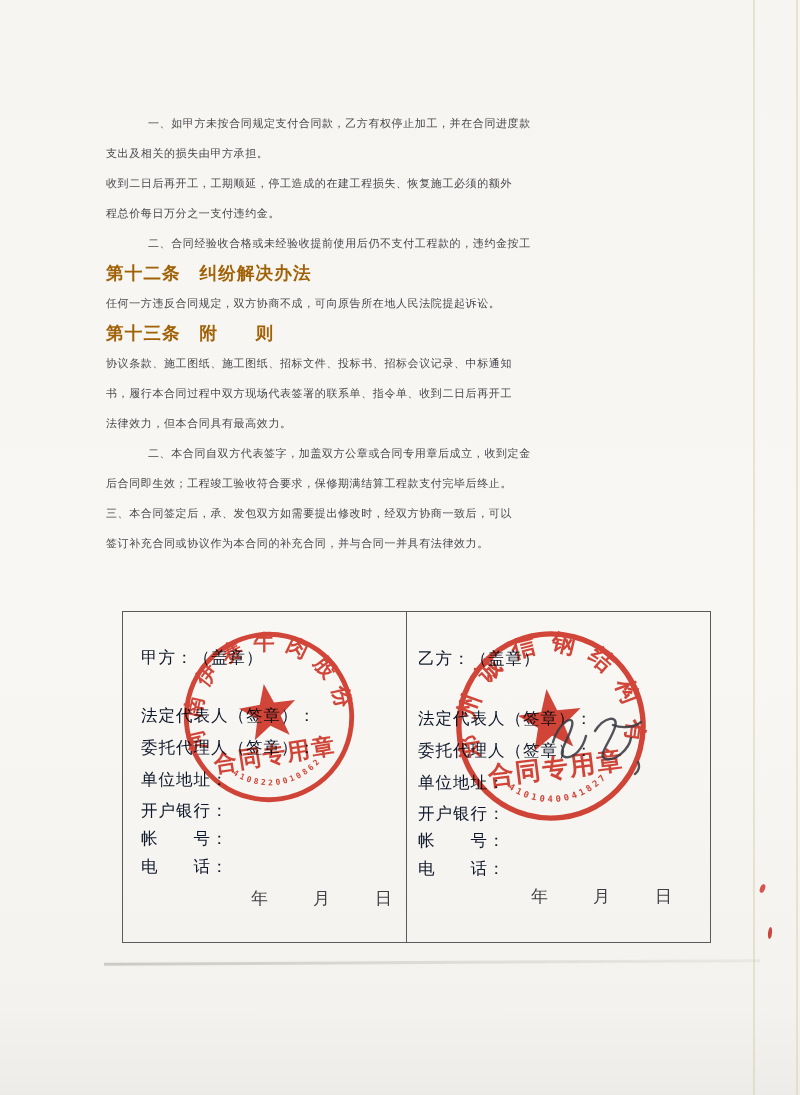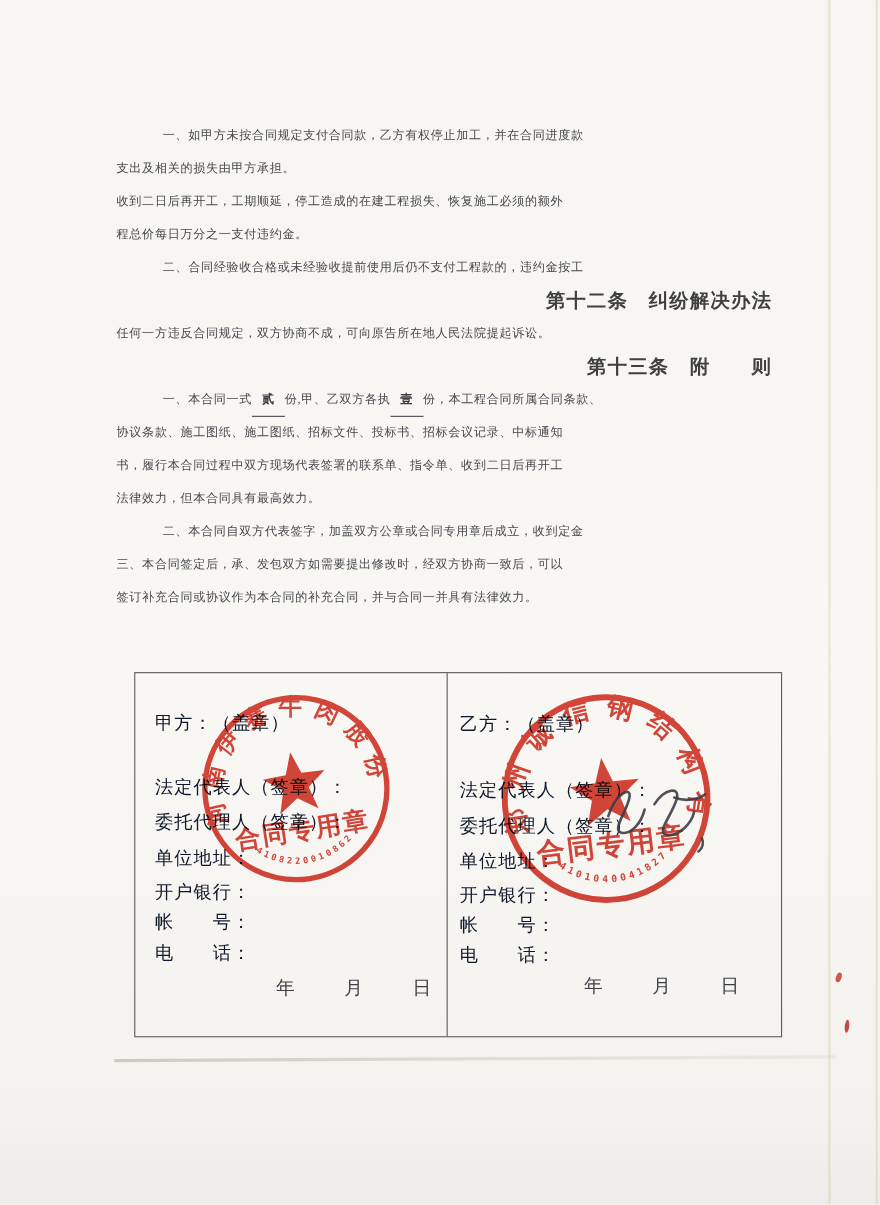--- a/index.html
+++ b/index.html
@@ -6,21 +6,21 @@
   body {
     width:800px; height:1095px; position:relative; overflow:hidden;
     background:linear-gradient(180deg,#f6f5f1 0%,#f8f7f3 60%,#f3f2ee 92%,#edecE8 100%);
     font-family:"Liberation Serif","DejaVu Serif",serif;
     color:#45454b;
   }
   
   .textblock { position:absolute; left:106px; top:108px; width:596px; }
   .line { height:30px; line-height:30px; font-size:11px; letter-spacing:0.6px; white-space:nowrap; color:#48484e; }
   .indent { padding-left:42px; }
-  .heading { text-align:right; font-weight:bold; font-size:17.5px; letter-spacing:1.2px; color:#404040; }
+  .heading { text-align:left; font-weight:bold; font-size:17.5px; letter-spacing:1.2px; color:#a16207; }
   .blank { display:inline-block; border-bottom:1.5px solid #4a4a50; padding:0 9px; font-weight:bold; color:#3a3a40; }
   
   .sig-table { position:absolute; left:122px; top:611px; width:587px; height:330px; border:1.3px solid #5a5a5e; background:transparent; }
   .sig-divider { position:absolute; left:283px; top:0; bottom:0; width:1.3px; background:#5a5a5e; }
   .trow { position:absolute; white-space:nowrap; font-size:16.5px; letter-spacing:1px; color:#0f172a; line-height:20px; }
   .colA { left:18px; }
   .colB { left:295px; }
   .daterow { display:flex; gap:44px; font-size:17px; color:#3e3e44; }
   
   .stamp { position:absolute; mix-blend-mode:multiply; opacity:0.93; }
@@ -49,27 +49,25 @@
 
 <div class="textblock">
   <div class="line indent">一、如甲方未按合同规定支付合同款，乙方有权停止加工，并在合同进度款</div>
   <div class="line">支出及相关的损失由甲方承担。</div>
   <div class="line">收到二日后再开工，工期顺延，停工造成的在建工程损失、恢复施工必须的额外</div>
   <div class="line">程总价每日万分之一支付违约金。</div>
   <div class="line indent">二、合同经验收合格或未经验收提前使用后仍不支付工程款的，违约金按工</div>
   <div class="line heading">第十二条　纠纷解决办法</div>
   <div class="line">任何一方违反合同规定，双方协商不成，可向原告所在地人民法院提起诉讼。</div>
   <div class="line heading">第十三条　附　　则</div>
-  <div class="line indent">
-    <span>一、本合同一式</span><span class="blank">贰</span><span>份,甲、乙双方各执</span><span class="blank">壹</span><span>份，本工程合同所属合同条款、</span>
-  </div>
   <div class="line">协议条款、施工图纸、施工图纸、招标文件、投标书、招标会议记录、中标通知</div>
   <div class="line">书，履行本合同过程中双方现场代表签署的联系单、指令单、收到二日后再开工</div>
   <div class="line">法律效力，但本合同具有最高效力。</div>
   <div class="line indent">二、本合同自双方代表签字，加盖双方公章或合同专用章后成立，收到定金</div>
+  <div class="line">后合同即生效；工程竣工验收符合要求，保修期满结算工程款支付完毕后终止。</div>
   <div class="line">三、本合同签定后，承、发包双方如需要提出修改时，经双方协商一致后，可以</div>
   <div class="line">签订补充合同或协议作为本合同的补充合同，并与合同一并具有法律效力。</div>
 </div>
 
 <div class="sig-table">
   <div class="sig-divider"></div>
 
   <div class="trow colA" style="top:36px">甲方：（盖章）</div>
   <div class="trow colA" style="top:94px">法定代表人（签章）：</div>
   <div class="trow colA" style="top:126px">委托代理人（签章）：</div>

